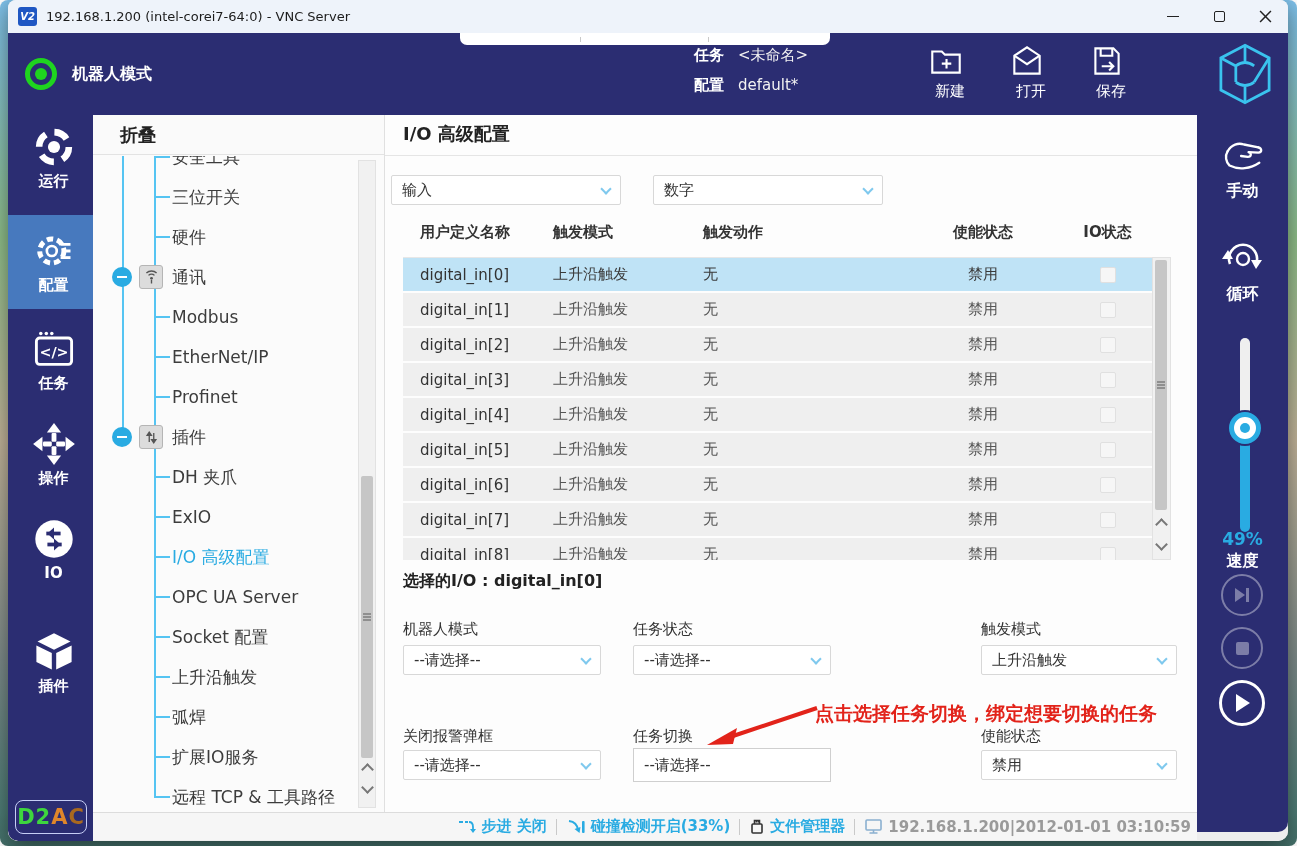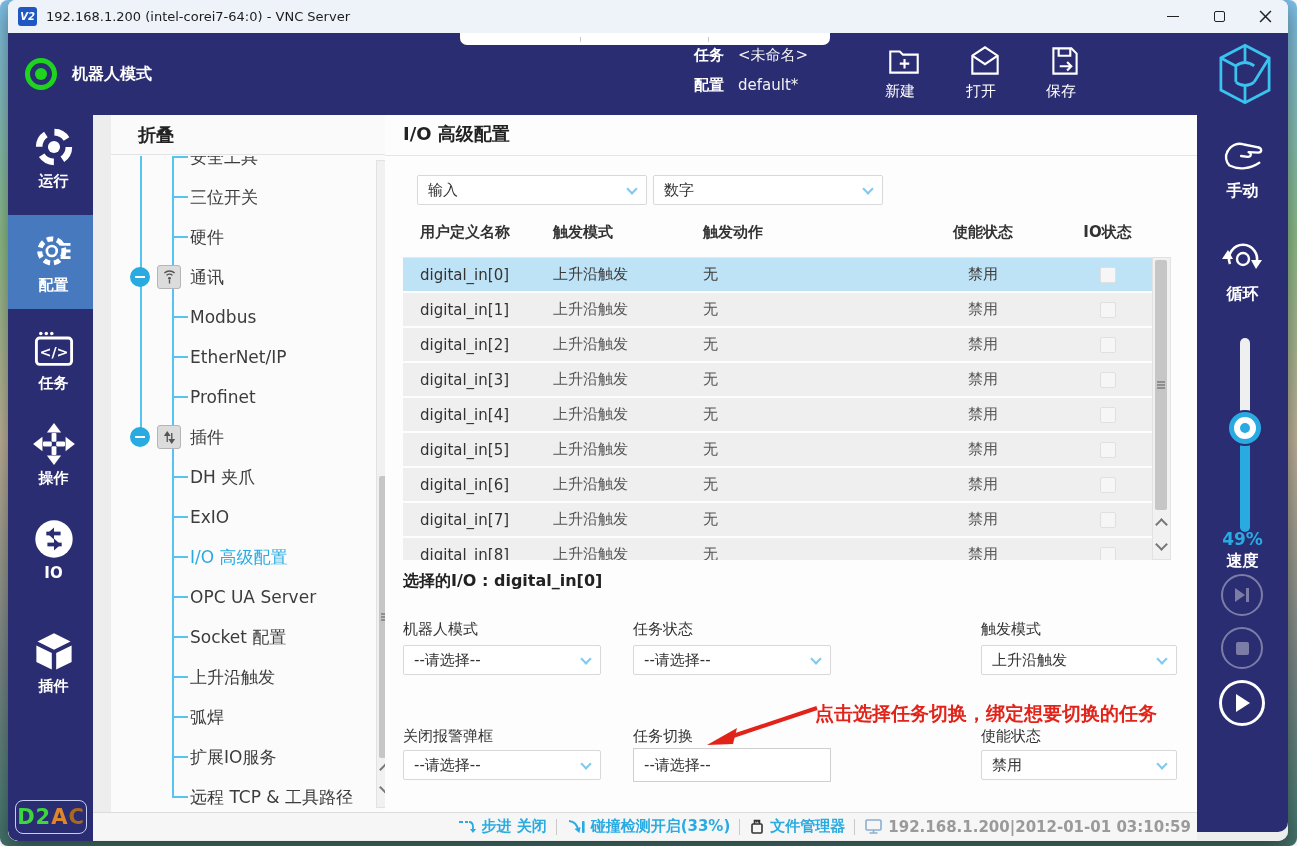--- a/index.html
+++ b/index.html
@@ -30,21 +30,21 @@
   .app { position:absolute; left:0; top:33px; width:1280px; height:808px; background:#ededed; }
 
   
   .app-header { position:absolute; left:0; top:0; width:100%; height:82px; background:#2b2d72; }
   .indicator { position:absolute; left:17px; top:25px; width:32px; height:32px; border:5px solid #1fd41f; border-radius:50%; }
   .indicator::after { content:""; position:absolute; left:5px; top:5px; width:12px; height:12px; background:#1fd41f; border-radius:50%; }
   .mode-label { position:absolute; left:64px; top:31px; color:#fff; font-size:16px; font-weight:bold; }
   .hmeta { position:absolute; left:686px; top:13px; display:grid; grid-template-columns:auto auto; column-gap:14px; row-gap:11px; }
   .hmeta .k { color:#fff; font-size:15px; font-weight:bold; }
   .hmeta .v { color:#f2f2f2; font-size:15px; }
-  .haction { position:absolute; top:9px; width:80px; display:flex; flex-direction:column; align-items:flex-start; cursor:pointer; }
+  .haction { position:absolute; top:9px; width:80px; display:flex; flex-direction:column; align-items:flex-end; cursor:pointer; }
   .haction svg { width:38px; height:38px; }
   .haction .alabel { color:#fff; font-size:15px; margin-top:2px; }
   .hlogo { position:absolute; left:1209px; top:10px; width:56px; height:62px; }
 
   
   .leftnav { position:absolute; left:0; top:82px; width:85px; height:726px; background:#2b2d72; border-radius:0 0 0 10px; }
   .lnav-item { position:absolute; left:0; width:85px; height:86px; display:flex; flex-direction:column; align-items:center;padding-left:6px; }
   .lnav-item svg { width:44px; height:44px; }
   .lnav-item .nlabel { color:#fff; font-size:15px; font-weight:bold; margin-top:3px; }
   .lnav-item.active { background:#4779be; height:94px; justify-content:center; }
@@ -59,21 +59,21 @@
   .slider-track { position:absolute; left:43px; width:10px; border-radius:5px; }
   .slider-handle { position:absolute; left:32px; top:297px; width:32px; height:32px; border-radius:50%;
     background:#fff; border:5px solid #29abe2; box-shadow:0 0 0 2px #2b2d72; }
   .slider-handle::after { content:""; position:absolute; left:6px; top:6px; width:10px; height:10px; border-radius:50%; background:#29abe2; }
   .speed-pct { position:absolute; left:0; top:414px; width:91px; text-align:center; color:#29abe2; font-size:17px; font-weight:bold; }
   .speed-label { position:absolute; left:0; top:436px; width:91px; text-align:center; color:#fff; font-size:16px; font-weight:bold; }
   .cbtn { position:absolute; border-radius:50%; display:flex; align-items:center; justify-content:center; }
   .cbtn.dim { opacity:.38; }
 
   
-  .tree { position:absolute; left:85px; top:82px; width:292px; height:697px; background:#fbfbfb; border-right:1px solid #e0e0e0;margin-left:18px; }
+  .tree { position:absolute; left:85px; top:82px; width:292px; height:697px; background:#fbfbfb; border-right:1px solid #e0e0e0; }
   .tree-header { position:absolute; left:0; top:0; width:100%; height:40px; line-height:40px; padding-left:27px;
     font-size:18px; font-weight:bold; color:#222; border-bottom:1px solid #e3e3e3; background:#fafafa; }
   .tree-body { position:absolute; left:0; top:41px; right:0; bottom:0; overflow:hidden; }
   .tline { position:absolute; width:2px; background:#55c4f2; }
   .trow { position:absolute; left:0; width:260px; height:40px; cursor:pointer; }
   .trow .tick { position:absolute; left:61px; top:19px; width:16px; height:2px; background:#55c4f2; }
   .trow .tlabel { position:absolute; left:79px; top:0; line-height:40px; font-size:17px; color:#3c3c3c; white-space:nowrap; }
   .trow.sel .tlabel { color:#29abe2; }
   .trow .collapse-btn { position:absolute; left:19px; top:10px; width:20px; height:20px; background:#29abe2; border-radius:50%; }
   .trow .collapse-btn::after { content:""; position:absolute; left:5px; top:9px; width:10px; height:2px; background:#fff; }
@@ -358,21 +358,21 @@
           <div class="vthumb" style="top:315px; height:282px;"></div>
           <span class="sarrow up" style="top:604px"></span>
           <span class="sarrow down" style="top:622px"></span>
         </div>
       </div>
 
       <div class="main">
         <div class="main-title">I/O 高级配置</div>
         <div class="main-title-sep"></div>
 
-        <div class="dd" style="left:32px; top:60px; width:230px;">
+        <div class="dd" style="left:6px; top:60px; width:230px;">
           <span>输入</span><span class="chev"></span>
         </div>
         <div class="dd" style="left:268px; top:60px; width:230px;">
           <span>数字</span><span class="chev"></span>
         </div>
 
         <div class="thead">
           <span class="c1">用户定义名称</span>
           <span class="c2">触发模式</span>
           <span class="c3">触发动作</span>

